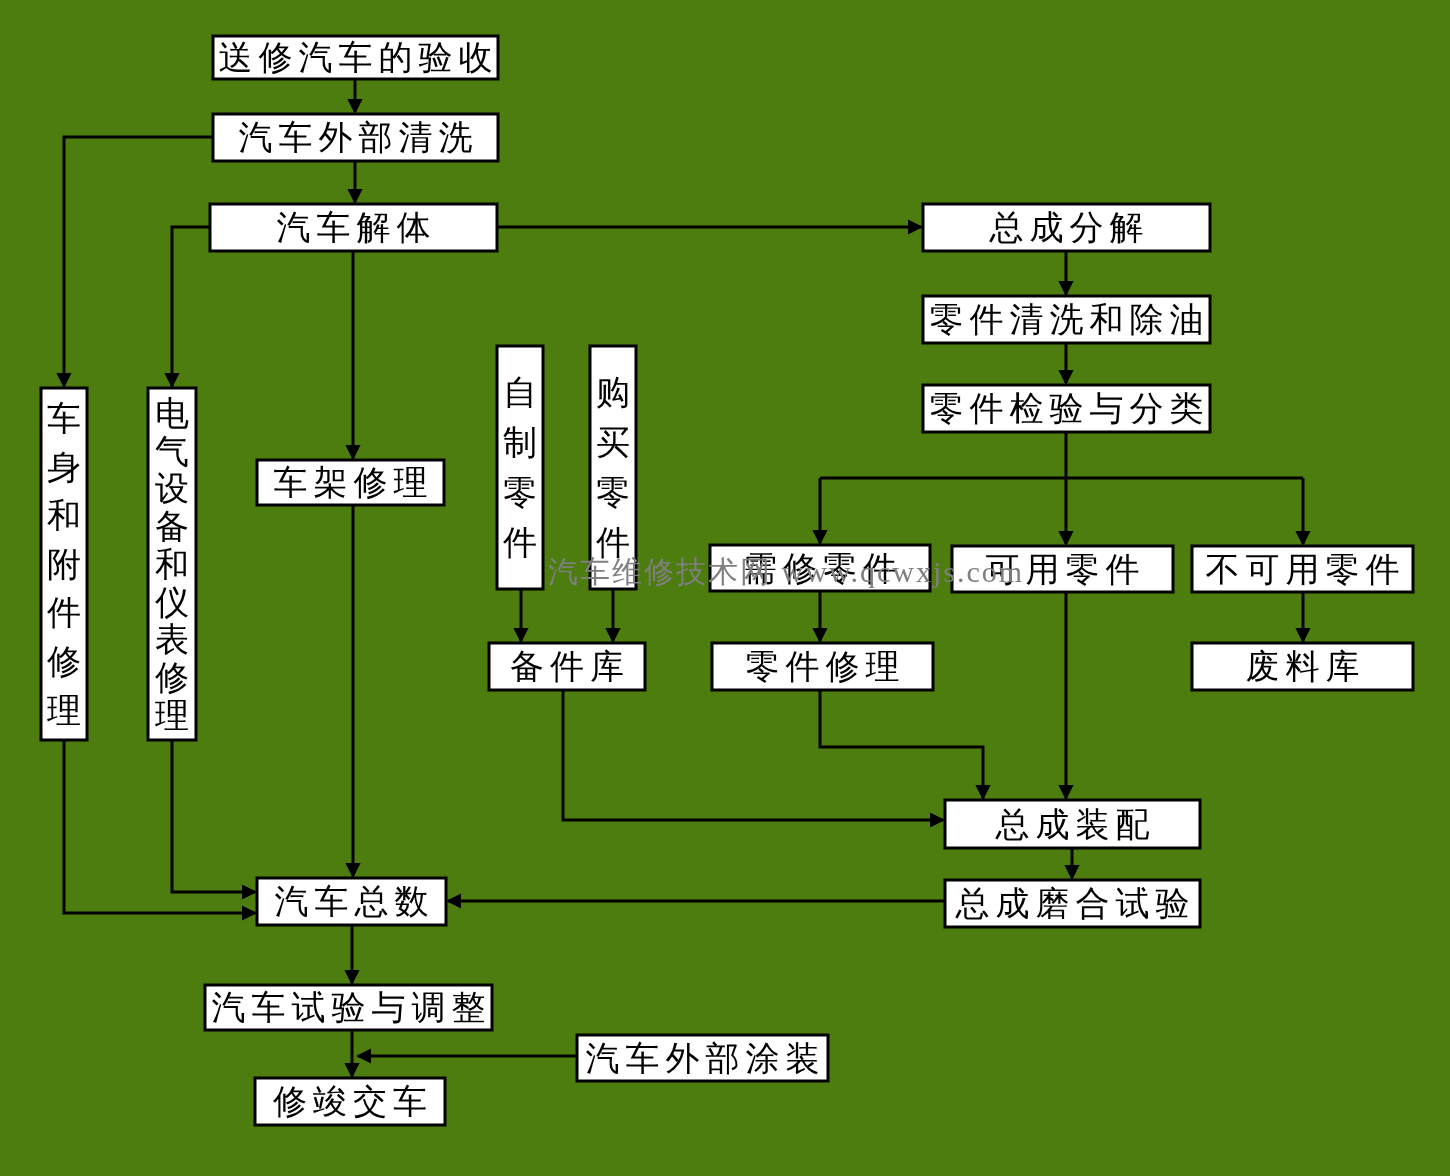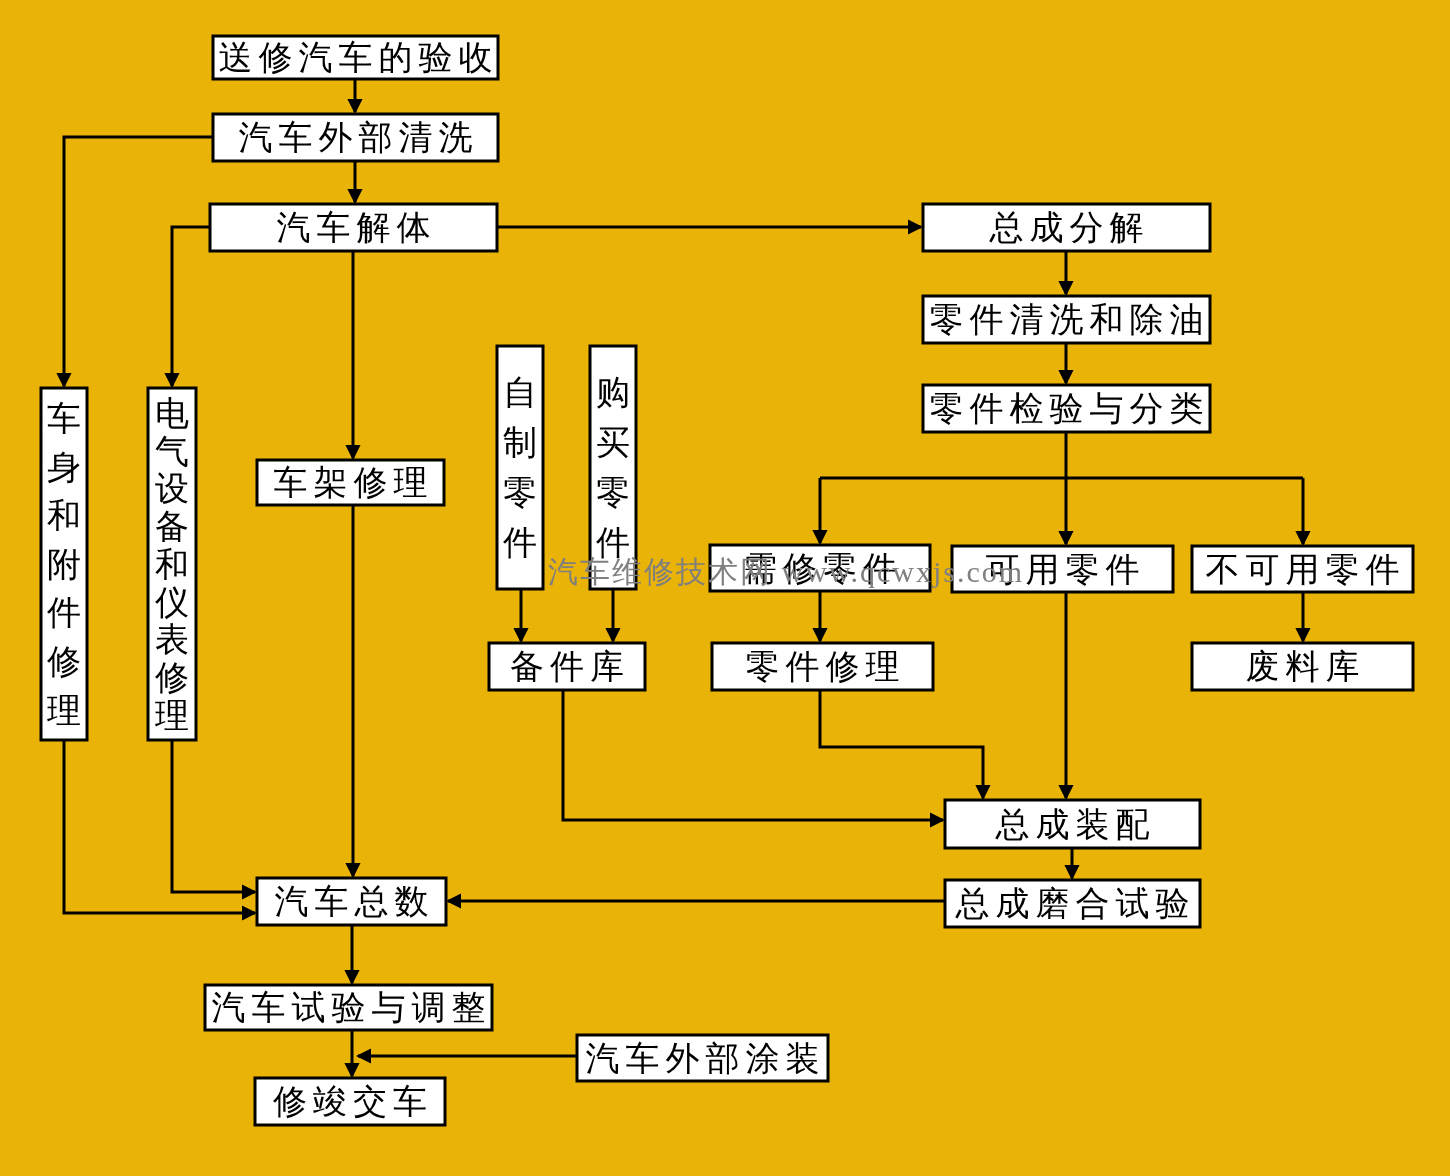--- a/index.html
+++ b/index.html
@@ -4,21 +4,21 @@
 <style>
   html, body {
     margin: 0;
     padding: 0;
     background: #ffffff;
   }
   #stage {
     position: relative;
     width: 1450px;
     height: 1176px;
-    background: #eab308;
+    background: #4d7c0f;
     overflow: hidden;
   }
   svg { display: block; }
   .node-box {
     fill: #ffffff;
     stroke: #000000;
     stroke-width: 3;
   }
   .edge {
     fill: none;

